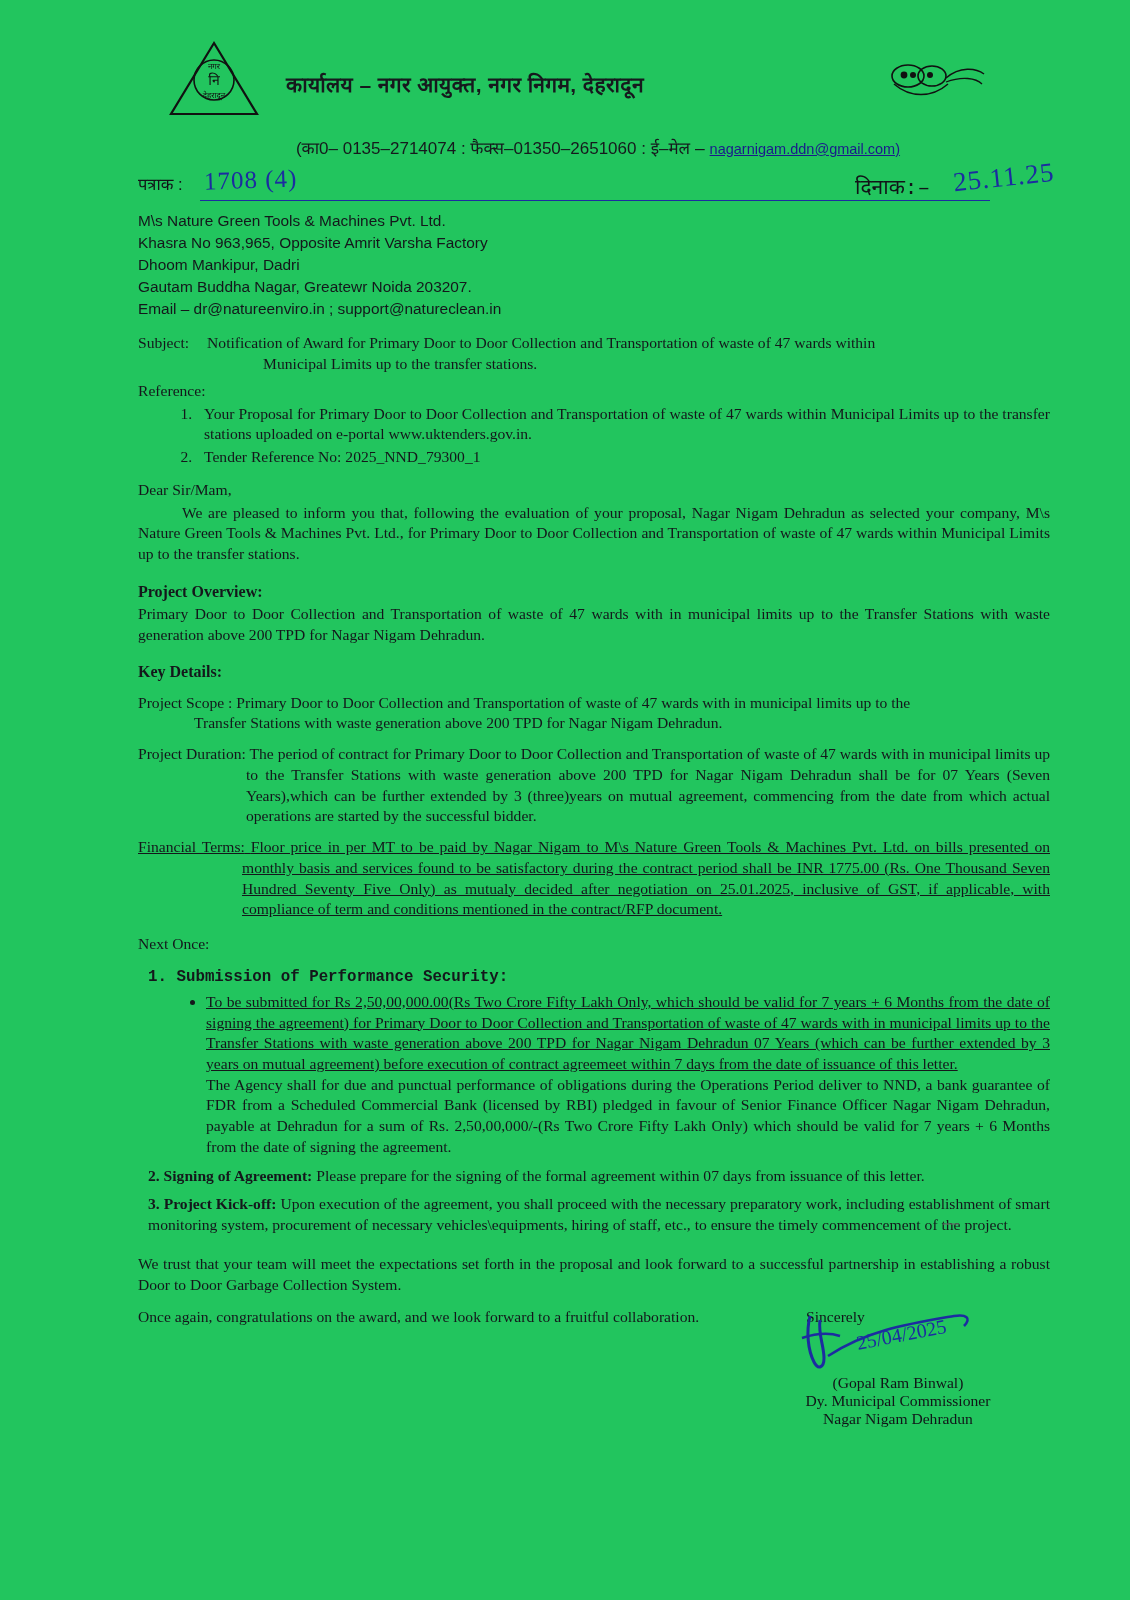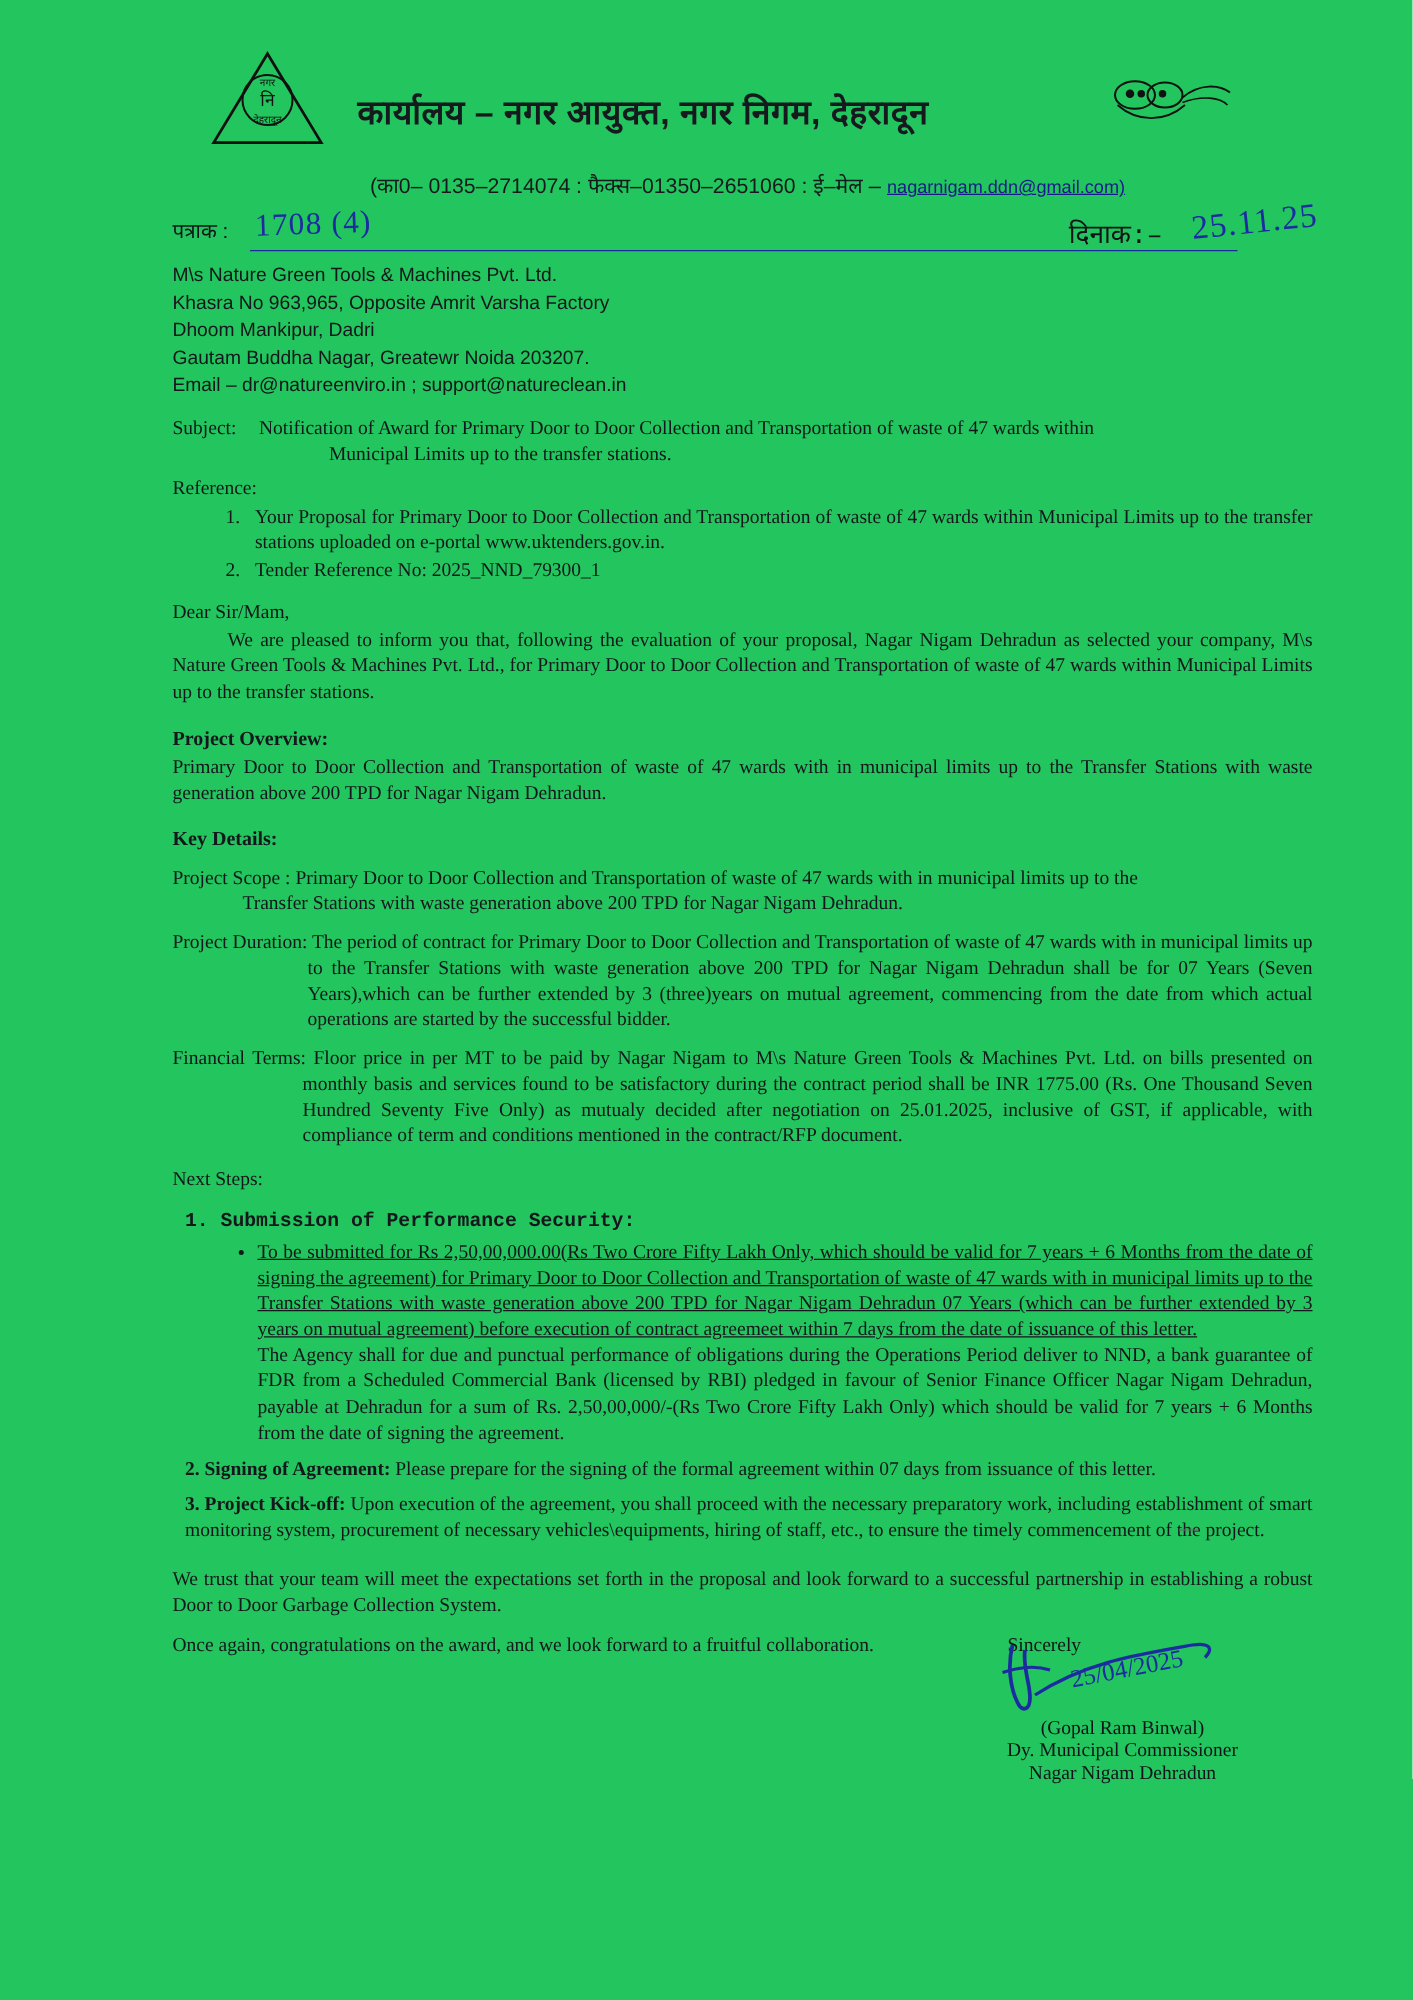--- a/index.html
+++ b/index.html
@@ -42,21 +42,21 @@
     width: 92px;
     height: 78px;
   }
   .logo svg { display: block; }
 
   .org-title {
     position: absolute;
     left: 178px;
     top: 52px;
     font-family: "Liberation Sans", sans-serif;
-    font-size: 27px;
+    font-size: 21px;
     font-weight: 700;
     letter-spacing: 0.4px;
     color: #16191d;
     white-space: nowrap;
   }
   .emblem {
     position: absolute;
     left: 772px;
     top: 40px;
     width: 110px;
@@ -179,21 +179,21 @@
     font-family: "Liberation Serif", serif;
     font-size: 16px;
   }
 
   .hangblock {
     margin-top: 10px;
     text-align: justify;
     padding-left: 108px;
     text-indent: -108px;
   }
-  .hangblock.fin { padding-left: 104px; text-indent: -104px; }
+  .hangblock.fin { padding-left: 104px; text-indent: -104px; text-decoration: underline; }
   .hangblock.dur { padding-left: 108px; text-indent: -108px; }
 
   .scopewrap {
     margin-top: 10px;
     text-align: justify;
   }
   .scopewrap .l2 { display: block; padding-left: 56px; }
 
   .nextsteps { margin-top: 14px; }
   .num-head {
@@ -350,21 +350,21 @@
       <div class="hangblock dur">
         <span>Project Duration:</span>
         <span>The period of contract for Primary Door to Door Collection and Transportation of waste of 47 wards with in municipal limits up to the Transfer Stations with waste generation above 200 TPD for Nagar Nigam Dehradun shall be for 07 Years (Seven Years),which can be further extended by 3 (three)years on mutual agreement, commencing from the date from which actual operations are started by the successful bidder.</span>
       </div>
 
       <div class="hangblock fin">
         <span>Financial Terms:</span>
         <span>Floor price in per MT to be paid by Nagar Nigam to M\s Nature Green Tools &amp; Machines Pvt. Ltd. on bills presented on monthly basis and services found to be satisfactory during the contract period shall be INR 1775.00 (Rs. One Thousand Seven Hundred Seventy Five Only) as  mutualy decided after negotiation on 25.01.2025, inclusive of GST, if applicable, with compliance of term and conditions mentioned in the contract/RFP document.</span>
       </div>
 
-      <div class="nextsteps">Next Steps:</div>
+      <div class="nextsteps">Next Once:</div>
 
       <div class="num-head">1. Submission of Performance Security:</div>
       <ul class="bullets">
         <li>To be submitted for Rs 2,50,00,000.00(Rs Two Crore Fifty Lakh Only, which should be valid for 7 years + 6 Months from the date of signing the agreement) for Primary Door to Door Collection and Transportation of waste of 47 wards with in municipal limits up to the Transfer Stations with waste generation above 200 TPD for Nagar Nigam Dehradun 07 Years (which can be further extended by 3 years on mutual agreement) before execution of contract agreemeet within 7 days from the date of issuance of this letter.</li>
       </ul>
       <div class="sub-para">The Agency shall for due and punctual performance of obligations during the Operations Period deliver to NND, a bank guarantee of FDR from a Scheduled Commercial Bank (licensed by RBI) pledged in favour of Senior Finance Officer Nagar Nigam Dehradun, payable at Dehradun for a sum of Rs. 2,50,00,000/-(Rs Two Crore Fifty Lakh Only) which should be valid for 7 years + 6 Months from the date of signing the agreement.</div>
 
       <div class="num-para">
         <span class="b">2. Signing of Agreement:</span>
         <span>Please prepare for the signing of the formal agreement within 07 days from issuance of this letter.</span>

